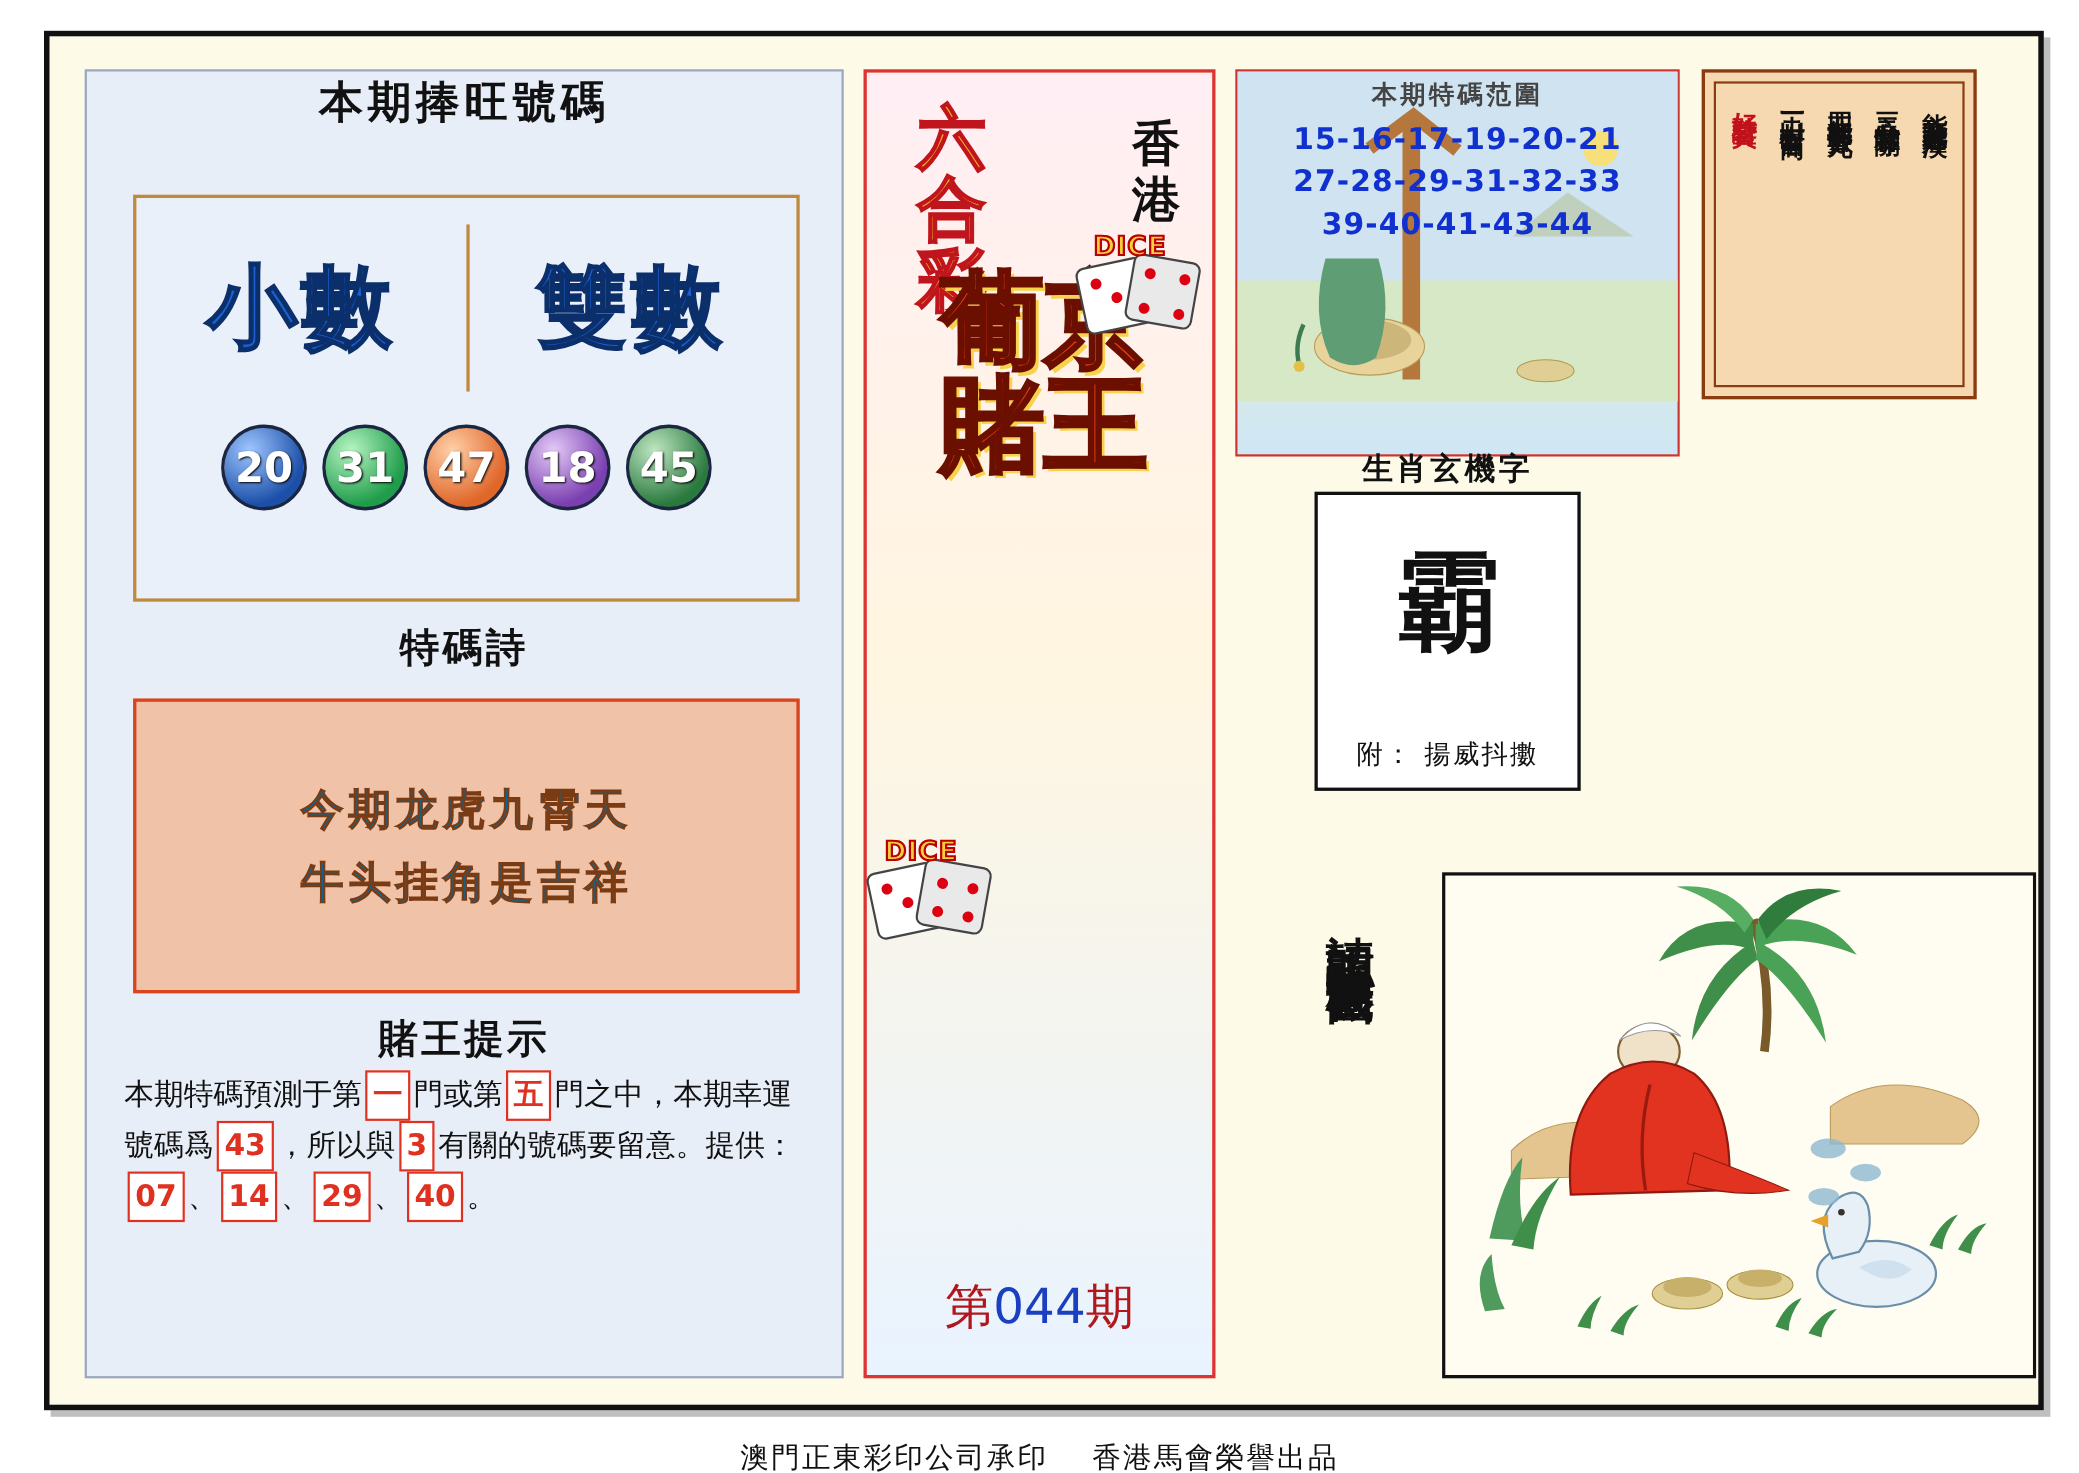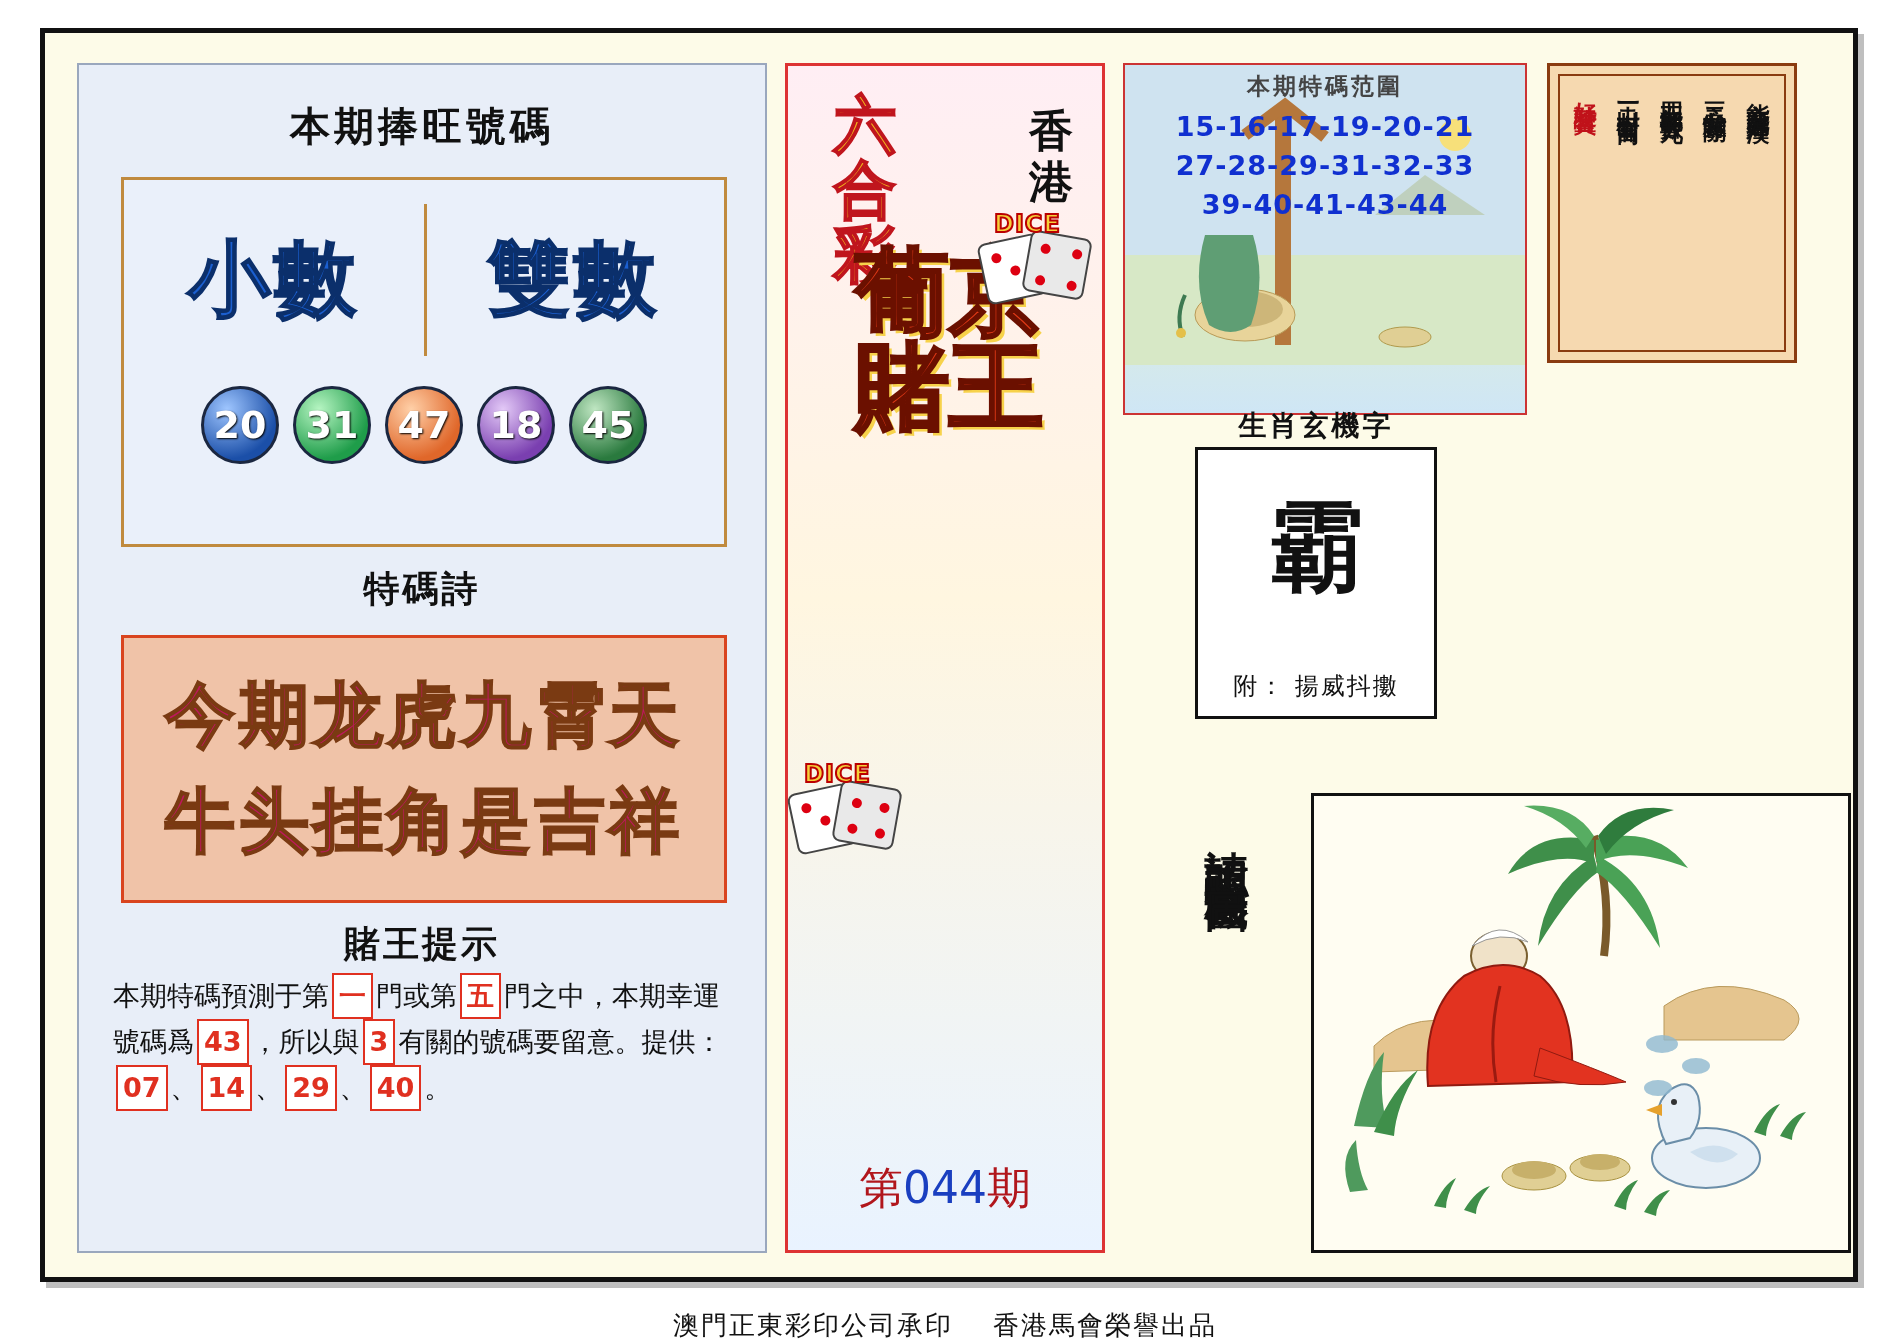--- a/index.html
+++ b/index.html
@@ -22,21 +22,21 @@
   }
 
   
   .left-panel {
     position:absolute; left:10px; top:8px; width:690px; height:1190px;
     background:#e8eef8;
     border:2px solid #9aa7bd;
   }
   .title-main {
     text-align:center; font-size:40px; font-weight:bold; color:#111;
-    margin-top:34px; letter-spacing:4px;
+    letter-spacing:4px;
     font-family:"DejaVu Sans","Liberation Sans",sans-serif;
   }
   .box-numbers {
     position:absolute; left:42px; top:112px; width:606px; height:370px;
     background:#eaf0fa; border:3px solid #c08a3e;
   }
   .words-row {
     display:flex; height:200px; align-items:center; justify-content:space-around;
     position:relative;
   }
@@ -67,21 +67,21 @@
     position:absolute; left:0; right:0; top:500px;
     text-align:center; font-size:36px; font-weight:bold; color:#111; letter-spacing:3px;
   }
   .poem-box {
     position:absolute; left:42px; top:570px; width:606px; height:268px;
     background:#f0c3a8; border:3px solid #d9441f;
     display:flex; flex-direction:column; align-items:center; justify-content:center;
     gap:12px;
   }
   .poem-line {
-    font-size:70px; font-weight:bold; color:#be185d;
+    font-size:39px; font-weight:normal; color:#0369a1;
     -webkit-text-stroke:2px #7a3a12;
     letter-spacing:4px;
   }
   .tips-title {
     position:absolute; left:0; right:0; top:855px;
     text-align:center; font-size:36px; font-weight:bold; color:#111; letter-spacing:3px;
   }
   .tips-body {
     position:absolute; left:34px; right:26px; top:908px;
     font-size:27px; line-height:1.55; color:#111; text-align:left;

